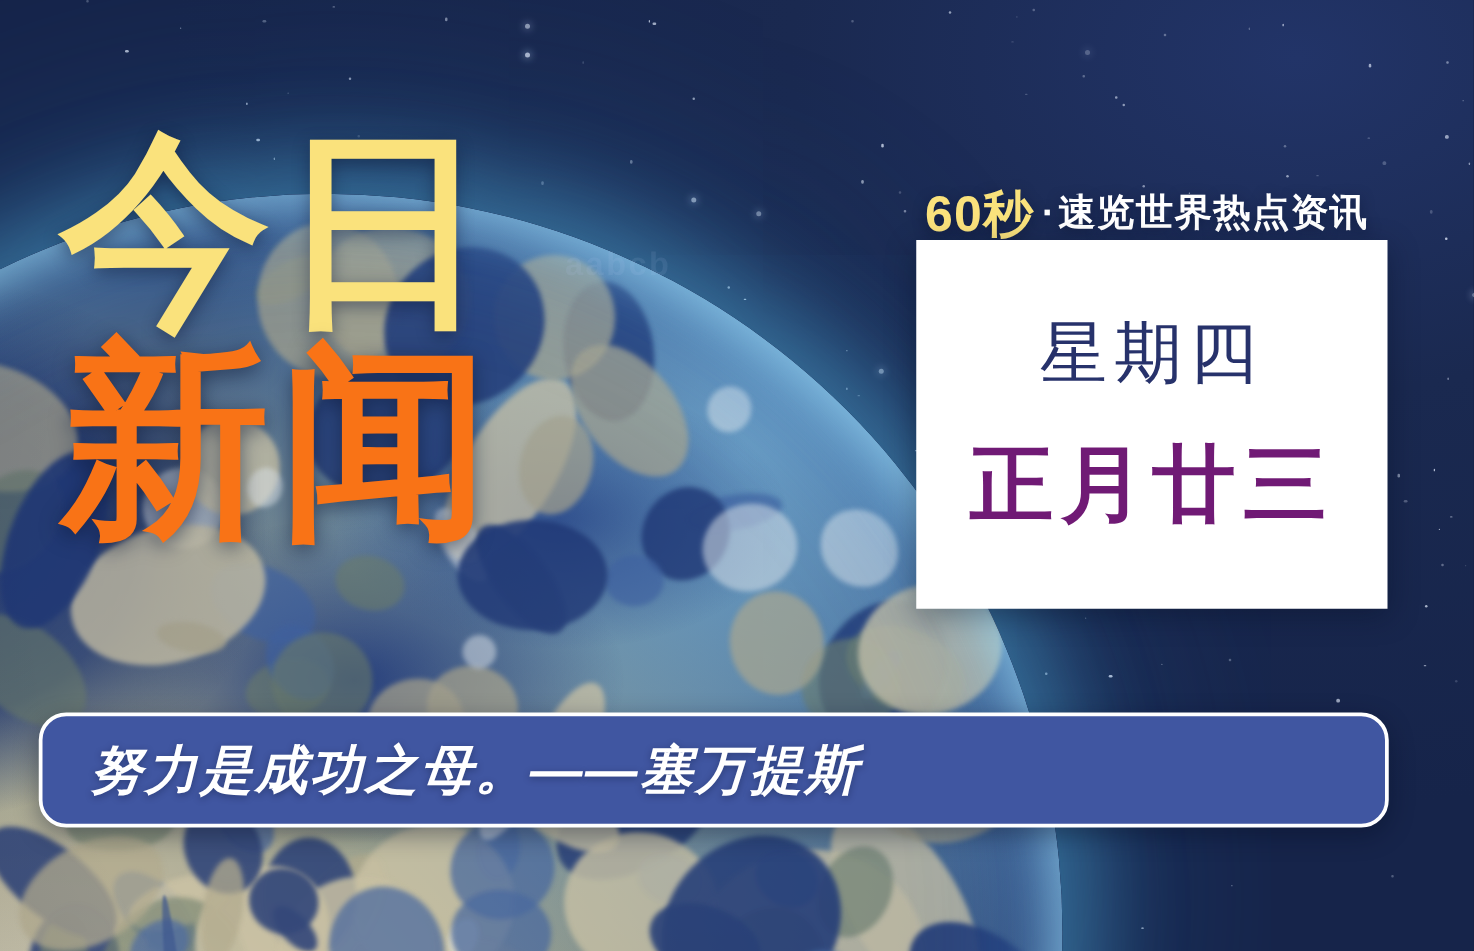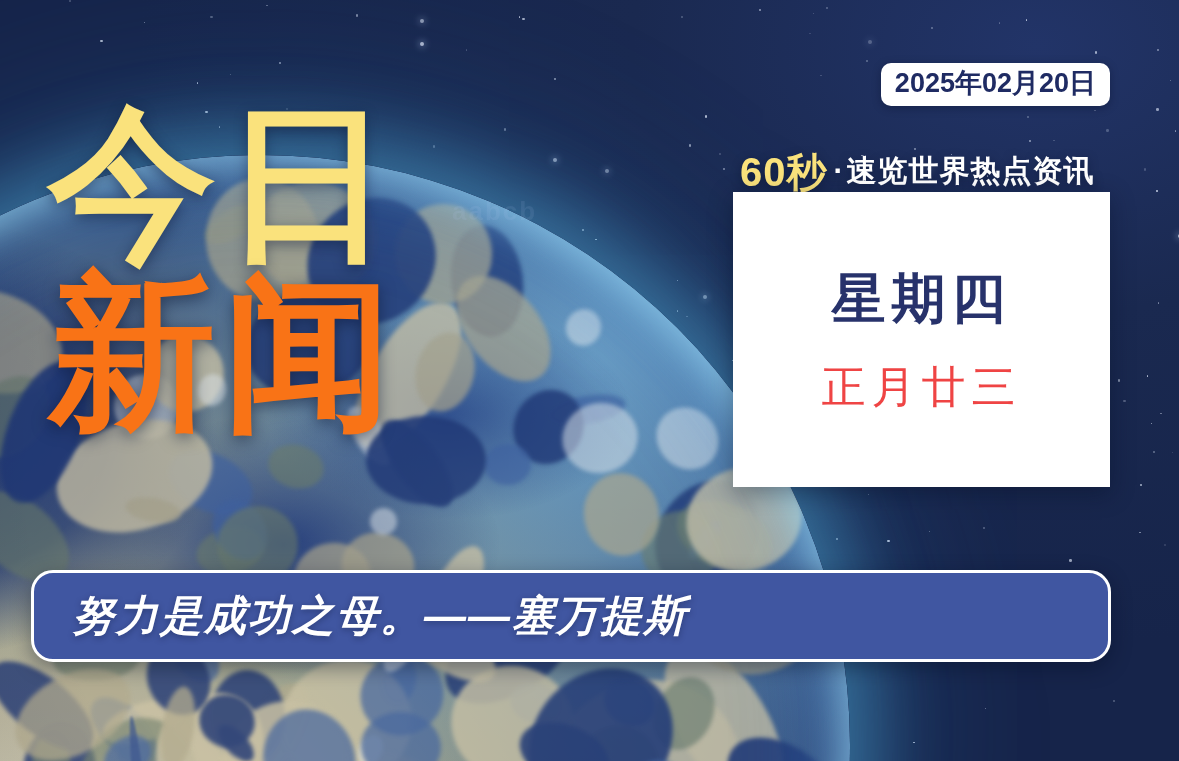--- a/index.html
+++ b/index.html
@@ -102,25 +102,25 @@
     position:absolute;left:733px;top:192px;width:377px;height:295px;
     background:#ffffff;
     display:flex;flex-direction:column;align-items:center;justify-content:center;
     box-shadow:0 6px 22px rgba(5,12,35,.38);
   }
   .info-card .issue{
     color:#2a3570;font-size:34px;font-weight:700;letter-spacing:3px;
     margin-top:-4px;margin-bottom:20px;white-space:nowrap;
   }
   .info-card .weekday{
-    color:#27326b;font-size:54px;font-weight:700;letter-spacing:6px;
+    color:#27326b;font-size:54px;font-weight:400;letter-spacing:6px;
     margin-bottom:22px;white-space:nowrap;
   }
   .info-card .lunar{
-    color:#ef4444;font-size:44px;font-weight:400;letter-spacing:6px;
+    color:#701a75;font-size:67px;font-weight:700;letter-spacing:6px;
     white-space:nowrap;
   }
 
   
   .quote-bar{
     position:absolute;left:31px;top:570px;width:1080px;height:92px;
     background:#4056a1;border:3px solid #ffffff;border-radius:22px;
     display:flex;align-items:center;
     box-shadow:0 6px 20px rgba(5,12,35,.4);
   }
@@ -356,21 +356,20 @@
     <div class="limb"></div>
   </div>
 
   <div class="watermark">aabcb</div>
 
   <div class="headline">
     <span class="l1">今日</span>
     <span class="l2">新闻</span>
   </div>
 
-  <div class="date-pill">2025年02月20日</div>
 
   <div class="tagline">
     <span class="big">60秒</span><span class="dot">·</span><span class="rest">速览世界热点资讯</span>
   </div>
 
   <div class="info-card">
     <div class="weekday">星期四</div>
     <div class="lunar">正月廿三</div>
   </div>
 

